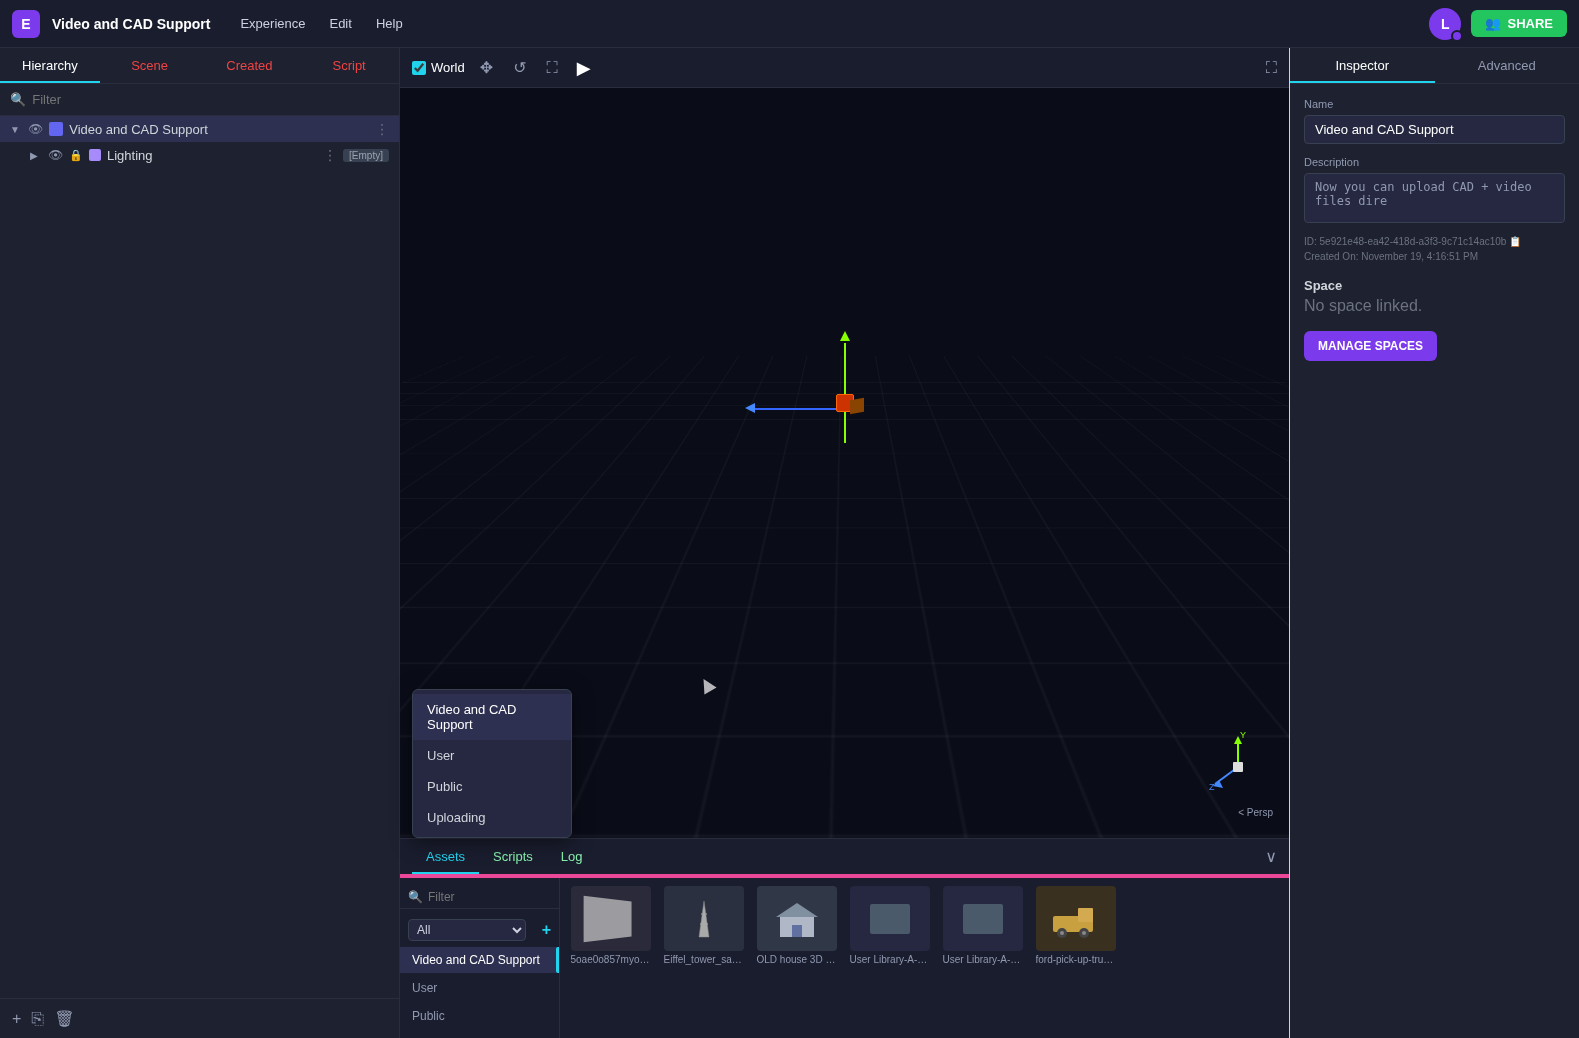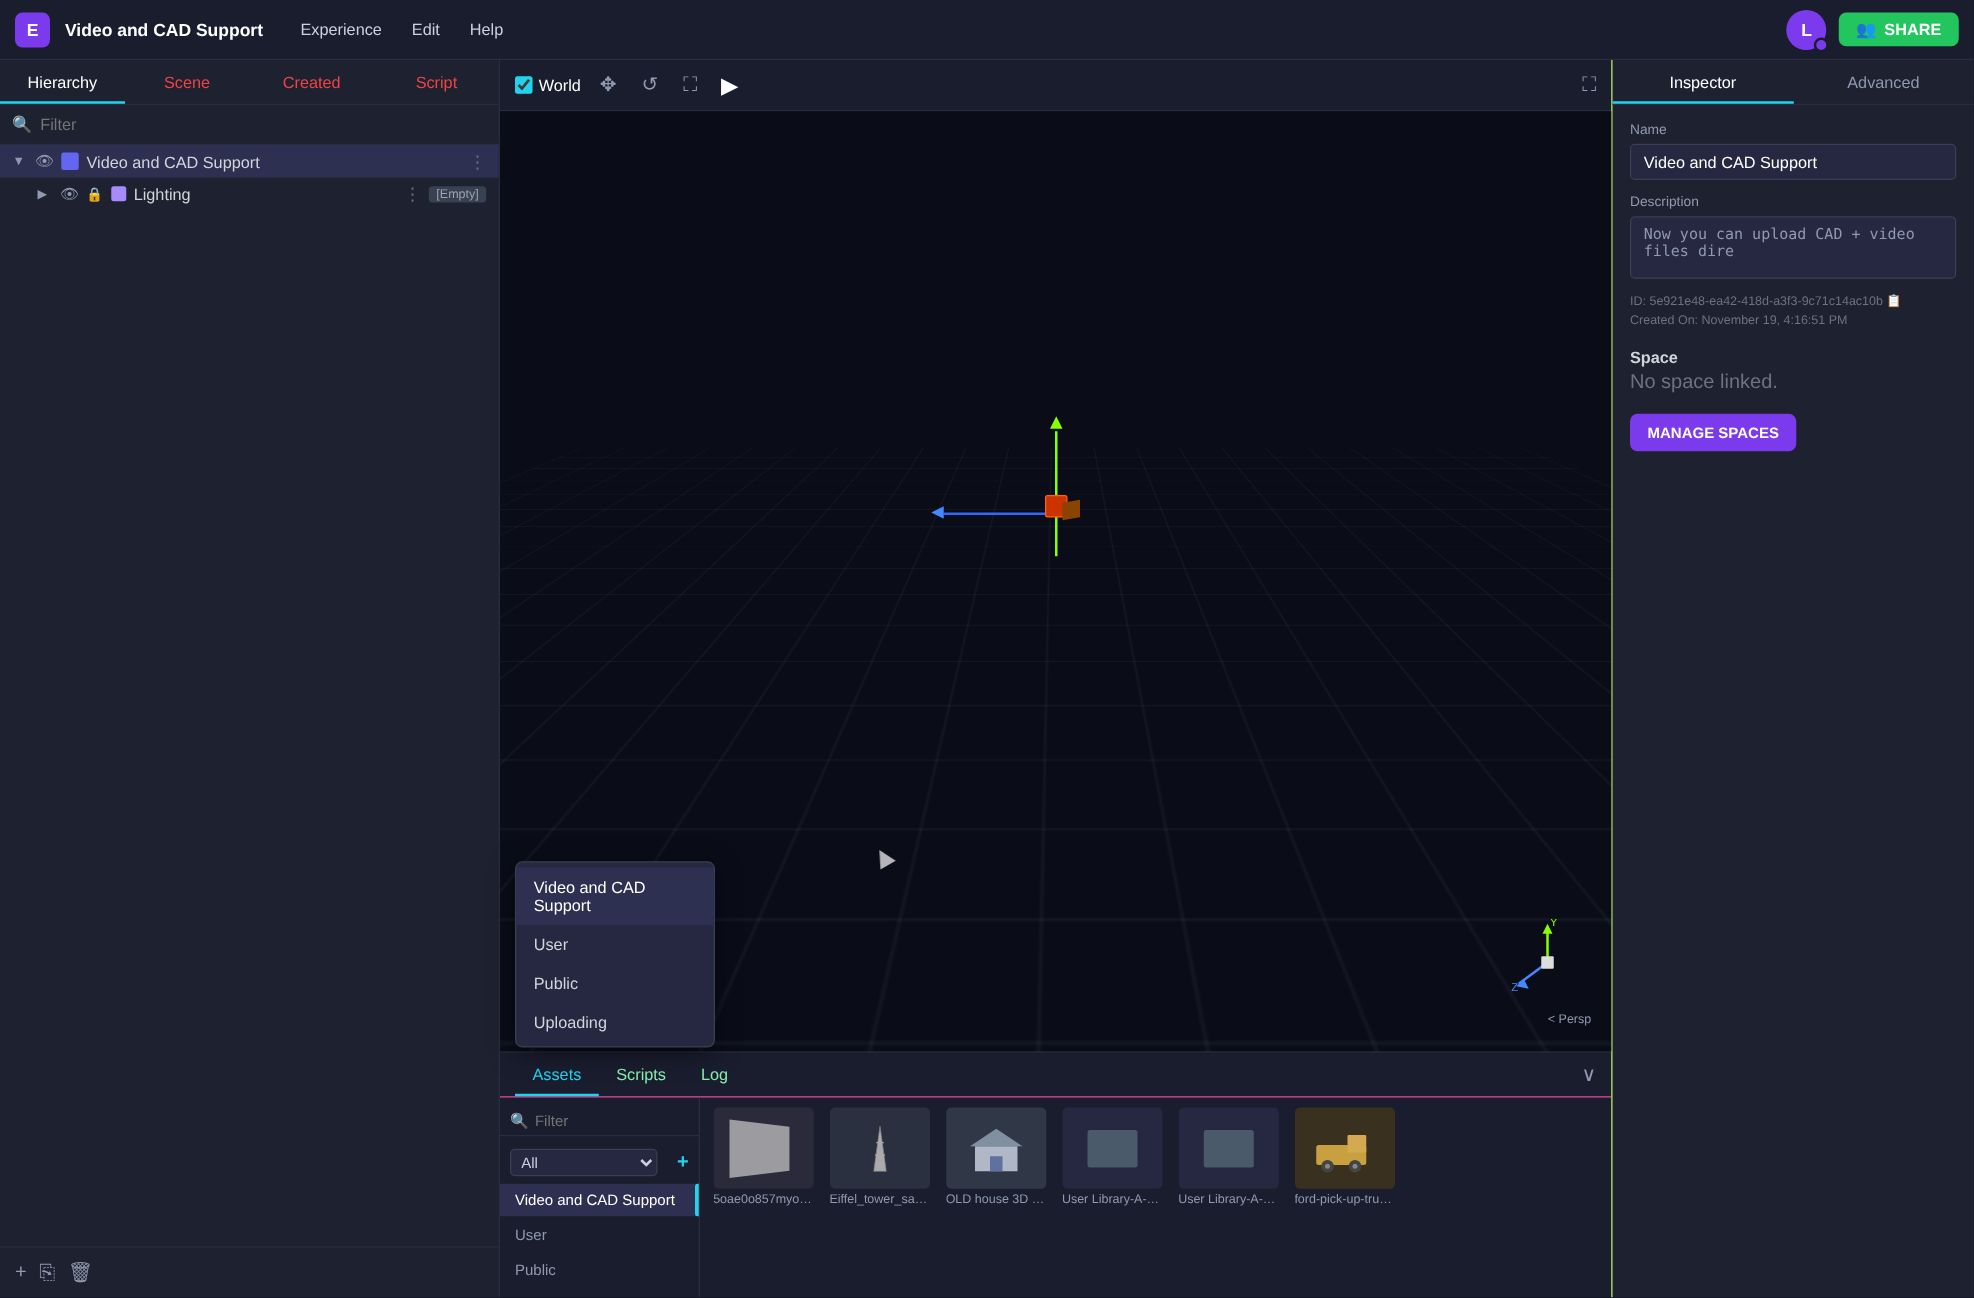--- a/index.html
+++ b/index.html
@@ -57,21 +57,21 @@
     .grid-overlay { position: absolute; inset: 0; background-image:
       linear-gradient(rgba(255,255,255,0.04) 1px, transparent 1px),
       linear-gradient(90deg, rgba(255,255,255,0.04) 1px, transparent 1px);
       background-size: 40px 40px;
       transform: perspective(600px) rotateX(55deg) scale(2.2);
       transform-origin: center 70%;
     }
 
     
     .assets-bar { background: #1a1d2e; border-top: 1px solid #2a2d3e; }
-    .assets-tabs { display: flex; align-items: center; border-bottom: 1px solid #ec4899; padding: 0 12px; justify-content: center; }
+    .assets-tabs { display: flex; align-items: center; border-bottom: 4px solid #ec4899; padding: 0 12px; justify-content: center; }
     .assets-tab { padding: 10px 14px; cursor: pointer; font-size: 13px; color: #86efac; position: relative; }
     .assets-tab.active { color: #22d3ee; }
     .assets-tab.active::after { content: ''; position: absolute; bottom: 0; left: 0; right: 0; height: 2px; background: #22d3ee; }
     .assets-collapse { margin-left: auto; color: #9099b0; cursor: pointer; background: none; border: none; font-size: 16px; }
     .assets-content { display: flex; height: 160px; }
     .assets-sidebar { width: 160px; border-right: 1px solid #2a2d3e; padding: 8px 0; display: flex; flex-direction: column; gap: 2px; flex-shrink: 0; }
     .assets-search { display: flex; align-items: center; padding: 4px 8px; gap: 5px; border-bottom: 1px solid #2a2d3e; margin-bottom: 4px; }
     .assets-search input { background: transparent; border: none; outline: none; color: #cdd0e0; font-size: 12px; flex: 1; }
     .assets-filter { display: flex; align-items: center; padding: 4px 8px; gap: 16px; }
     .assets-filter select { background: #252840; border: 1px solid #374151; color: #cdd0e0; border-radius: 4px; padding: 2px 4px; font-size: 12px; }

